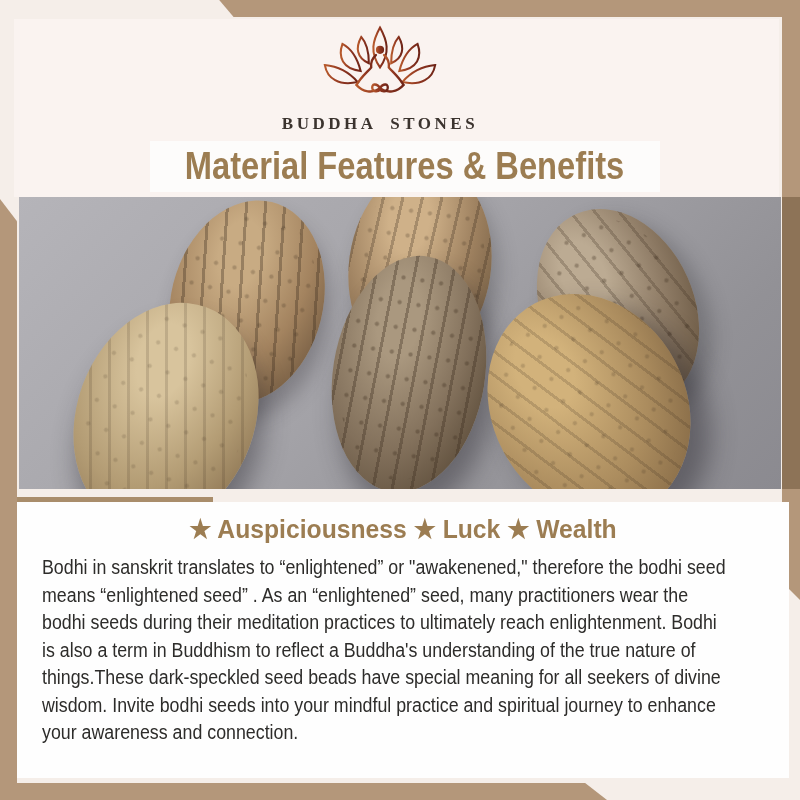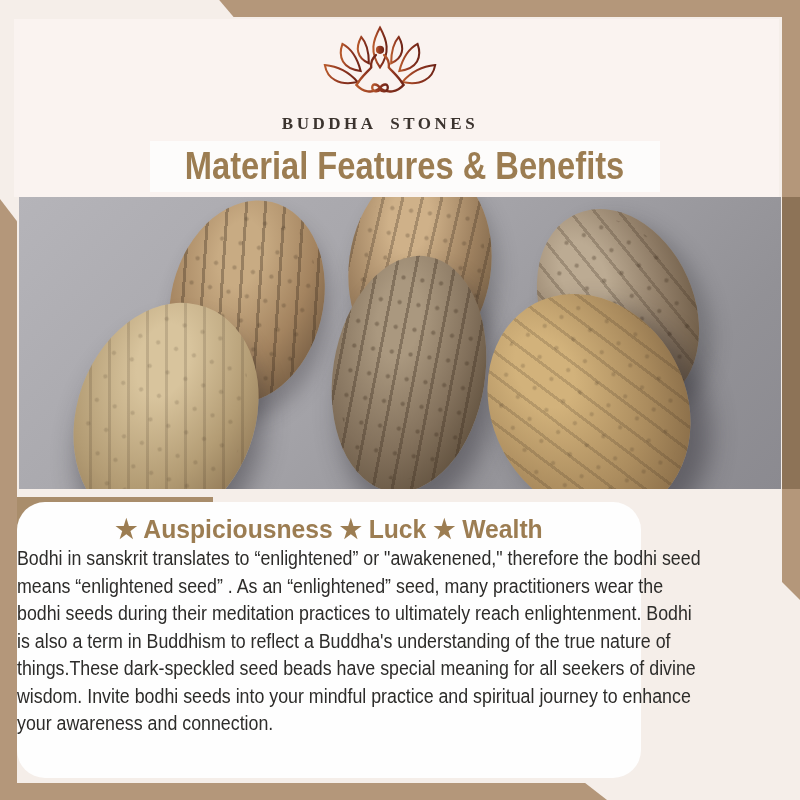--- a/index.html
+++ b/index.html
@@ -72,26 +72,26 @@
       box-shadow:12px 20px 26px rgba(35,33,40,.42);}
   
   .photo-label{
     position:absolute;left:17px;top:453px;width:196px;height:37px;
     background:#a98d6b;display:flex;align-items:center;justify-content:center;margin-top:44px;
   }
   .photo-label span{
     color:#ffffff;font-weight:bold;font-size:24px;letter-spacing:1.5px;word-spacing:10px;white-space:nowrap;
   }
   
-  .text-panel{position:absolute;left:17px;top:502px;width:624px;height:276px;background:#fefefe;border-radius:28px;}
+  .text-panel{position:absolute;left:17px;top:502px;width:772px;height:276px;background:#fefefe;}
   .benefits{
     margin-top:12px;text-align:center;font-size:26px;font-weight:bold;color:#9c7d52;
     transform:scaleX(.95);transform-origin:50% 50%;white-space:nowrap;
   }
-  .desc{margin-top:0;}
+  .desc{margin-top:9px;padding-left:25px;}
   .desc-line{
     font-size:20px;color:#2d2c2a;line-height:27.5px;white-space:nowrap;
     transform:scaleX(.89);transform-origin:0 50%;font-weight:500;
   }
 </style>
 </head>
 <body>
 
 <div class="page">
 

